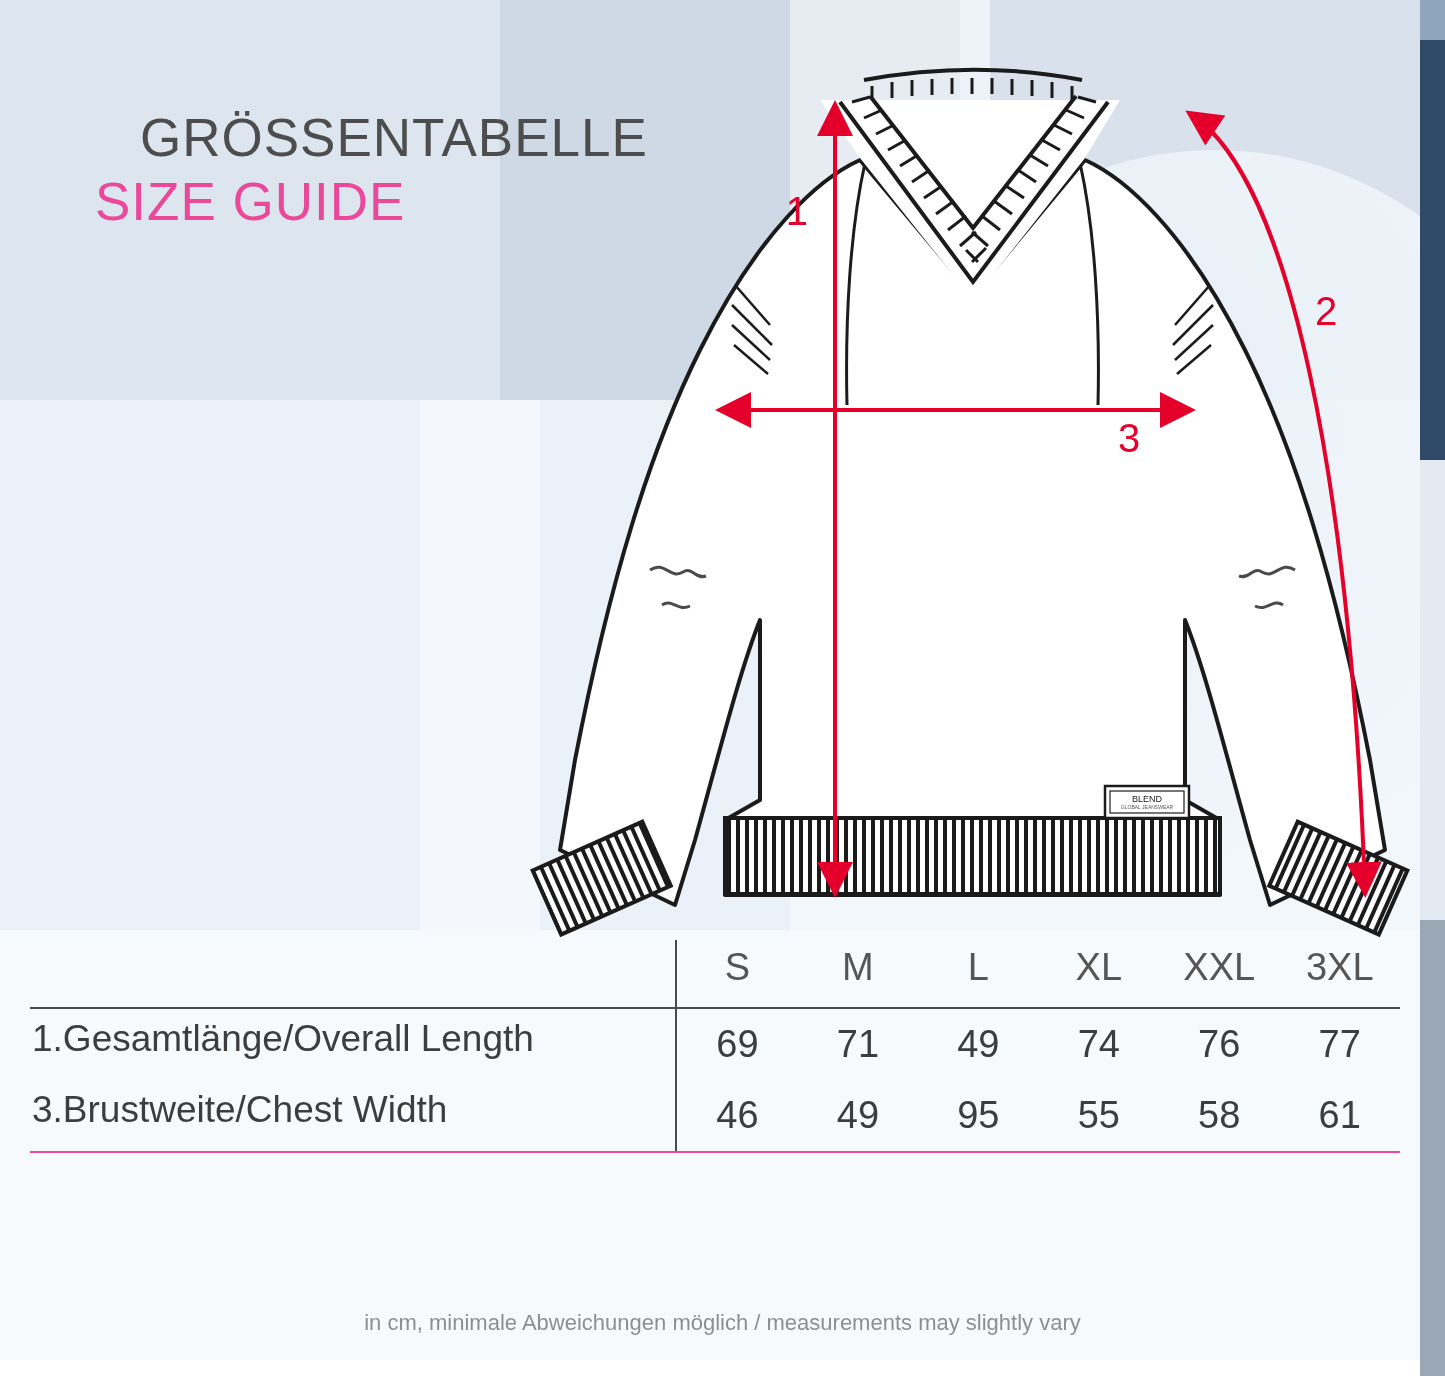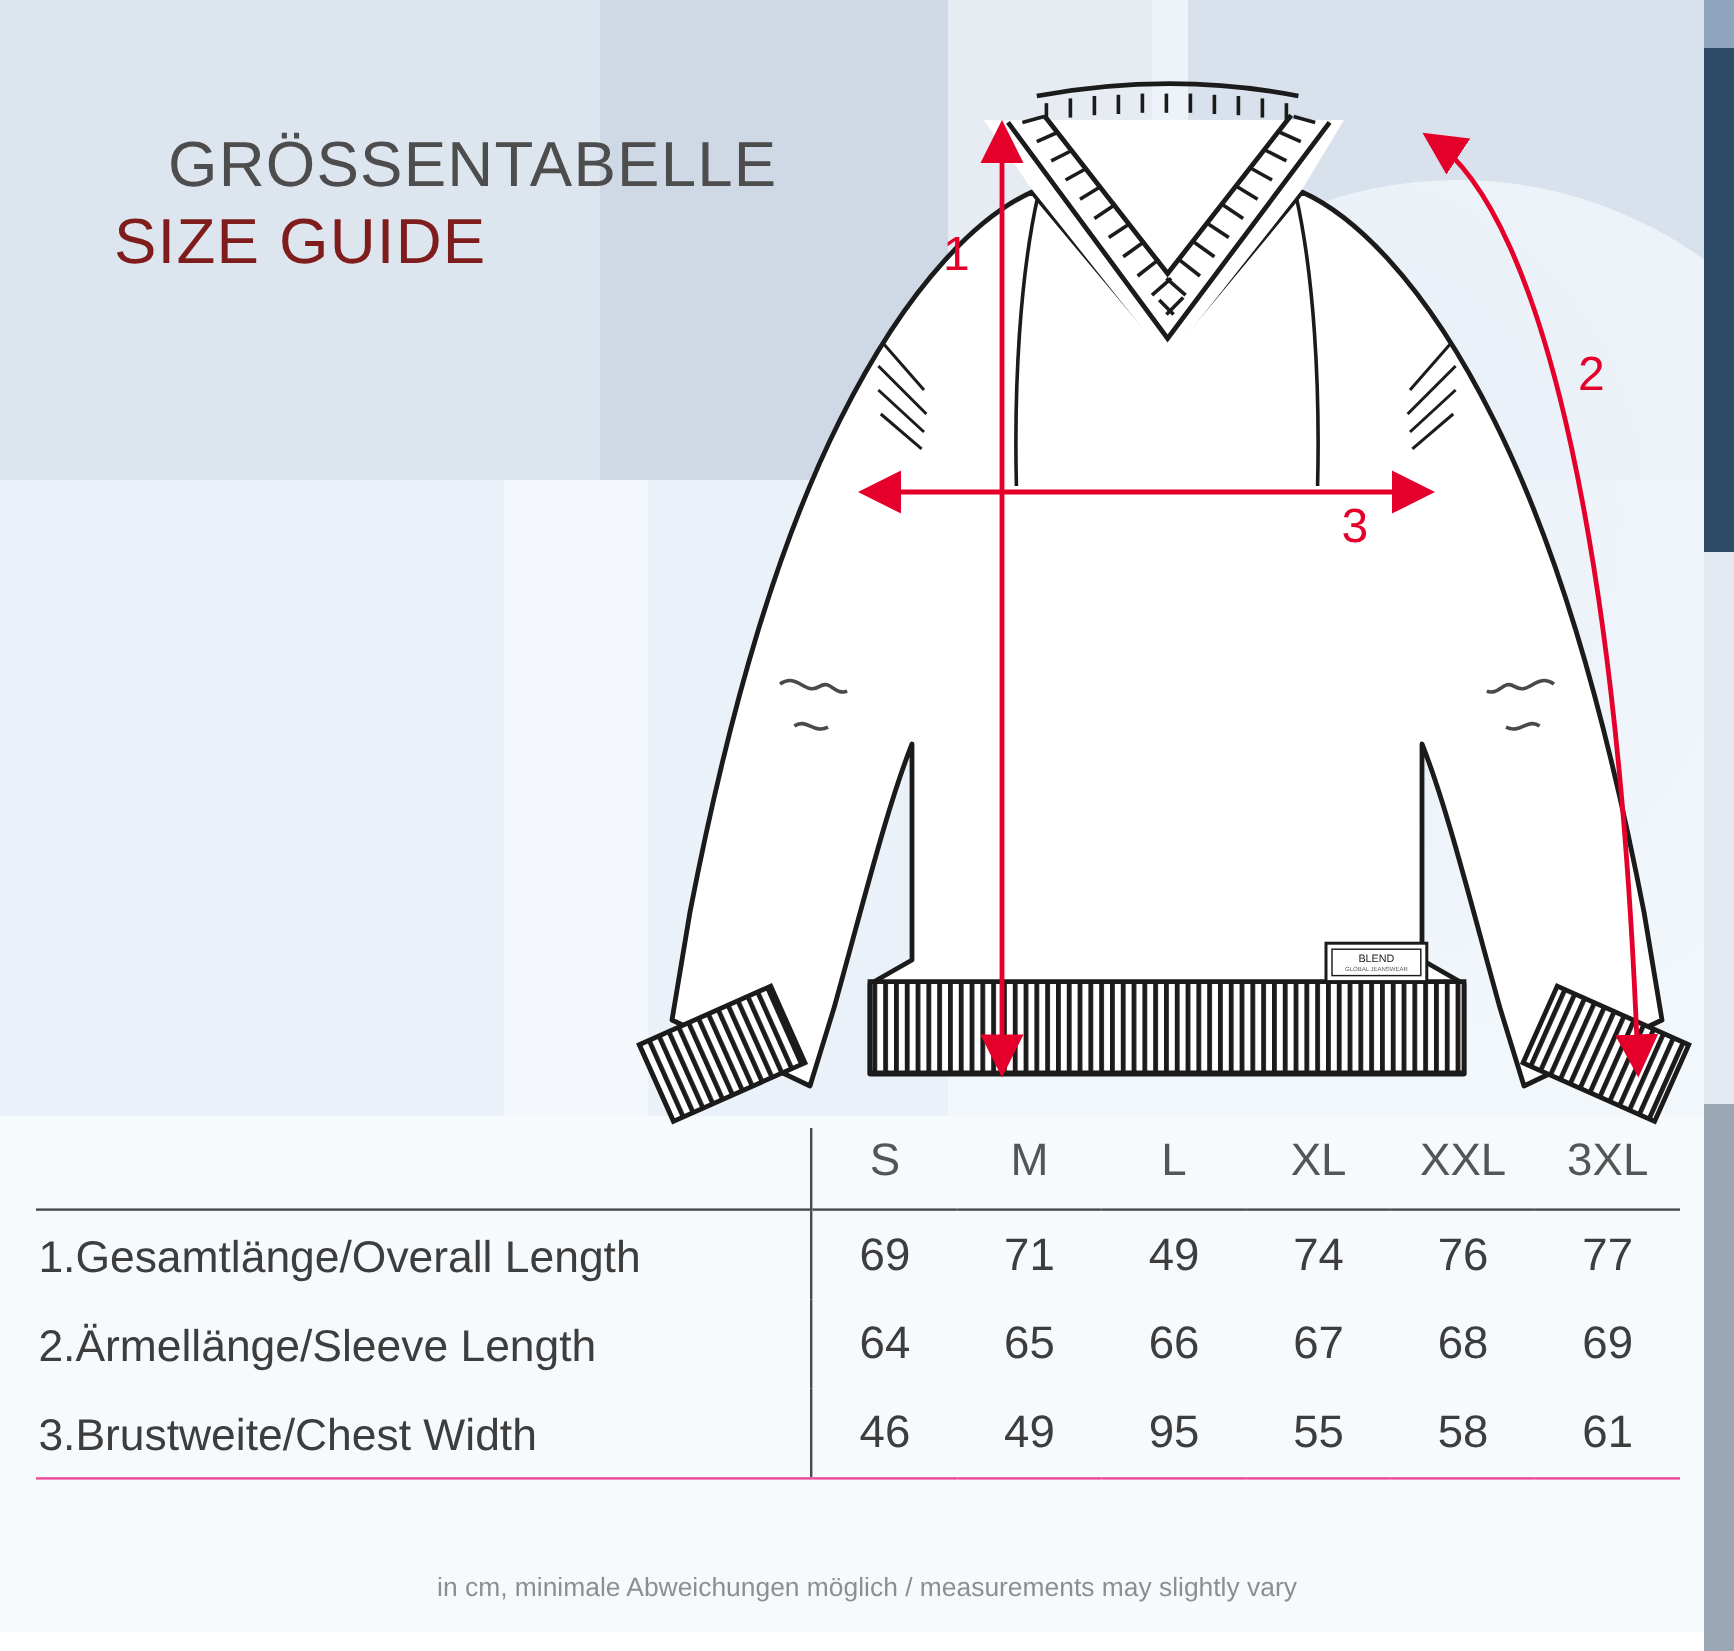--- a/index.html
+++ b/index.html
@@ -53,21 +53,21 @@
 
   
   .title-wrap {
     position: absolute;
     left: 95px;
     top: 110px;
     color: #4a4a4a;
     letter-spacing: 1px;
   }
   .title-1 { font-size: 53px; font-weight: 300; line-height: 1.05; color: #4d4d4d; margin-left: 45px; }
-  .title-2 { font-size: 53px; font-weight: 300; line-height: 1.15; color: #7f1d1d; margin-top: 6px; }
+  .title-2 { font-size: 53px; font-weight: 300; line-height: 1.15; color: #ec4899; margin-top: 6px; }
 
   
   .illus { position: absolute; left: 520px; top: 60px; width: 900px; height: 880px; }
   .illus svg { display: block; }
 
   
   .table {
     position: absolute;
     left: 30px;
     top: 940px;
@@ -80,21 +80,21 @@
     font-size: 38px;
     color: #555;
     text-align: center;
     padding: 6px 0 18px 0;
     font-weight: 300;
   }
   .row-label {
     font-size: 37px;
     color: #3d3d3d;
     text-align: left;
-    padding: 18px 0 14px 2px;
+    padding: 2px 0 14px 2px;
     font-weight: 300;
     white-space: nowrap;
   }
   .val {
     font-size: 38px;
     text-align: center;
     padding: 14px 0;
     color: #3d3d3d;
     font-weight: 400;
     width: 118px;
@@ -298,29 +298,20 @@
       <tbody>
         <tr class="hline-top">
           <td class="row-label">1.Gesamtlänge/Overall Length</td>
           <td class="val vline">69</td>
           <td class="val">71</td>
           <td class="val">49</td>
           <td class="val">74</td>
           <td class="val">76</td>
           <td class="val">77</td>
         </tr>
-        <tr>
-          <td class="row-label">2.Ärmellänge/Sleeve Length</td>
-          <td class="val vline">64</td>
-          <td class="val">65</td>
-          <td class="val">66</td>
-          <td class="val">67</td>
-          <td class="val">68</td>
-          <td class="val">69</td>
-        </tr>
         <tr class="hline-bot">
           <td class="row-label">3.Brustweite/Chest Width</td>
           <td class="val vline">46</td>
           <td class="val">49</td>
           <td class="val">95</td>
           <td class="val">55</td>
           <td class="val">58</td>
           <td class="val">61</td>
         </tr>
       </tbody>

